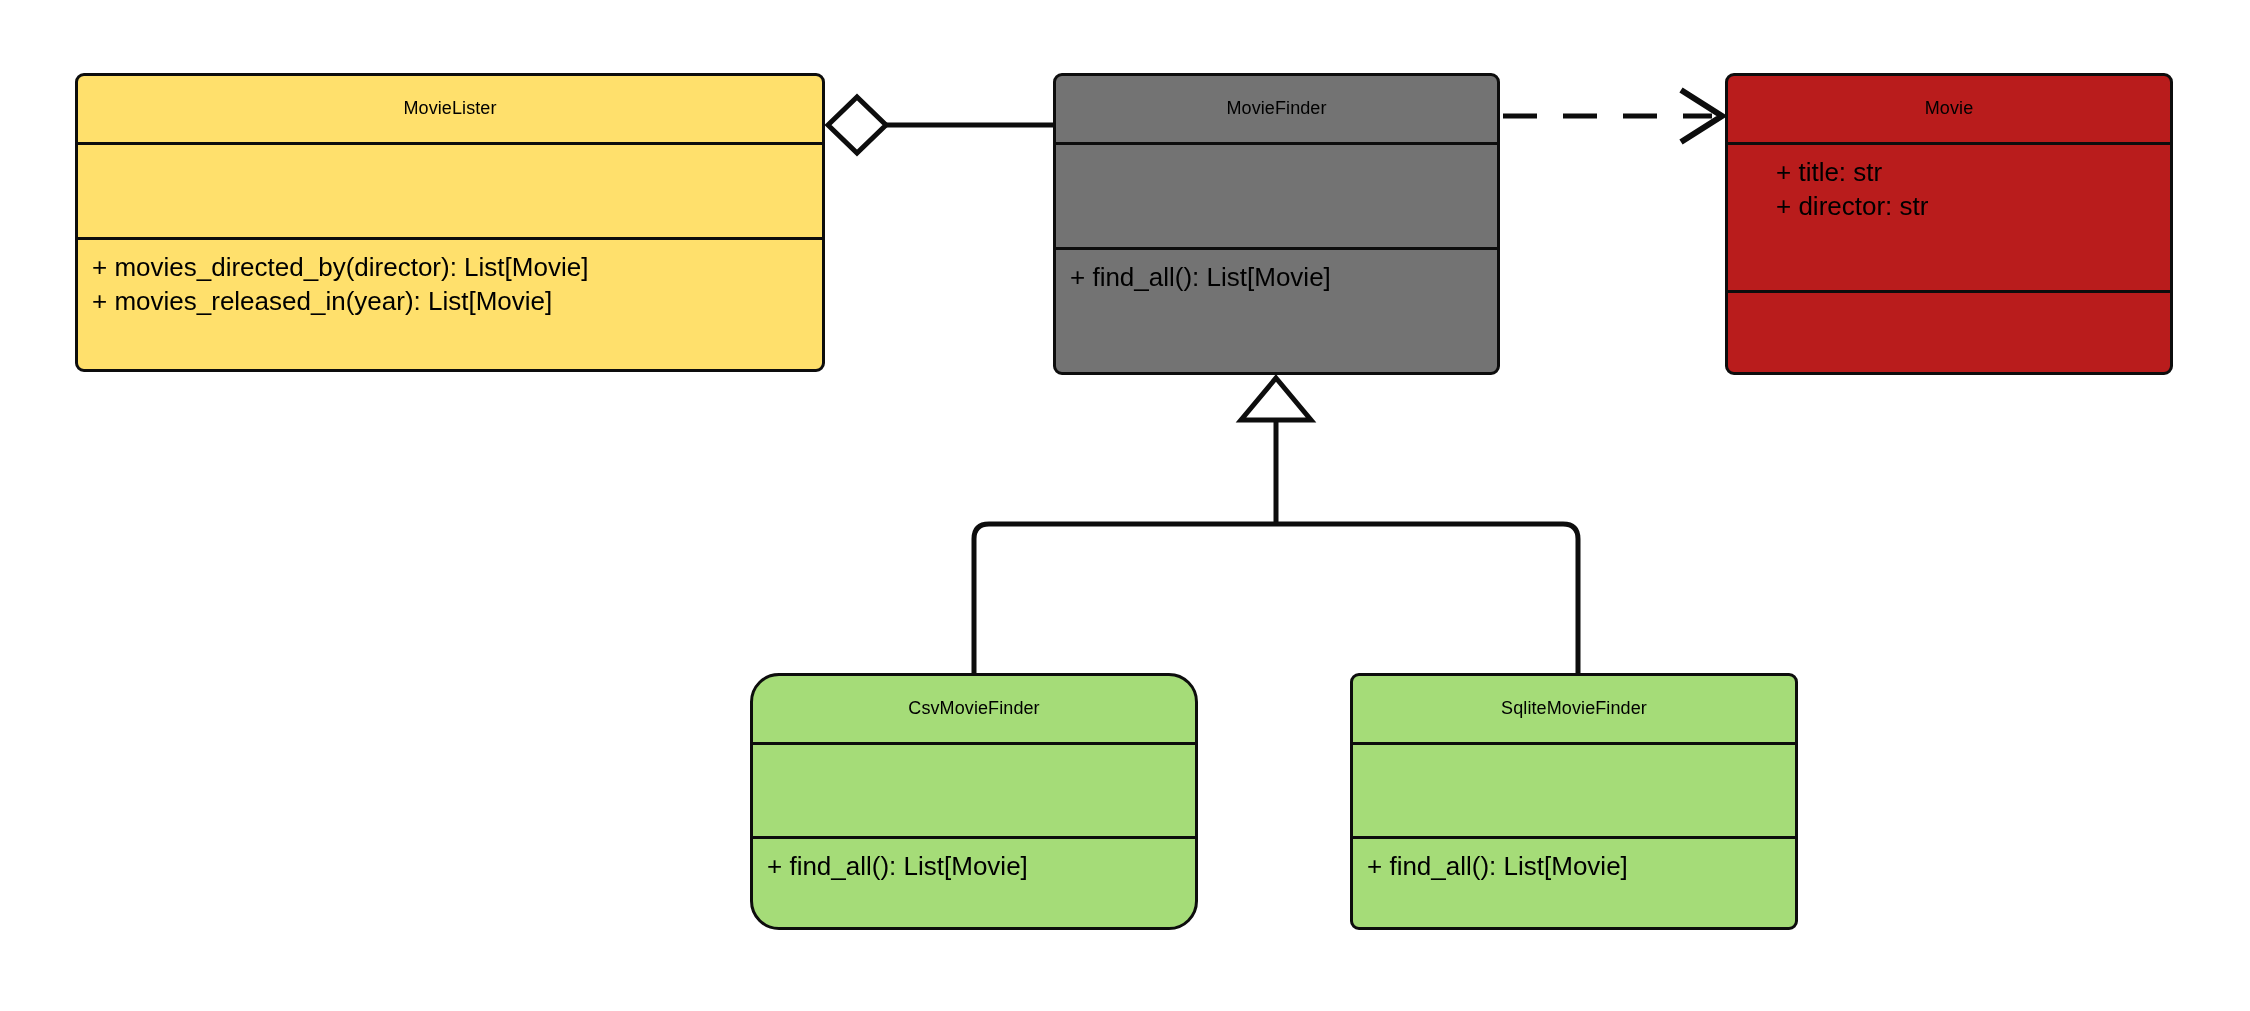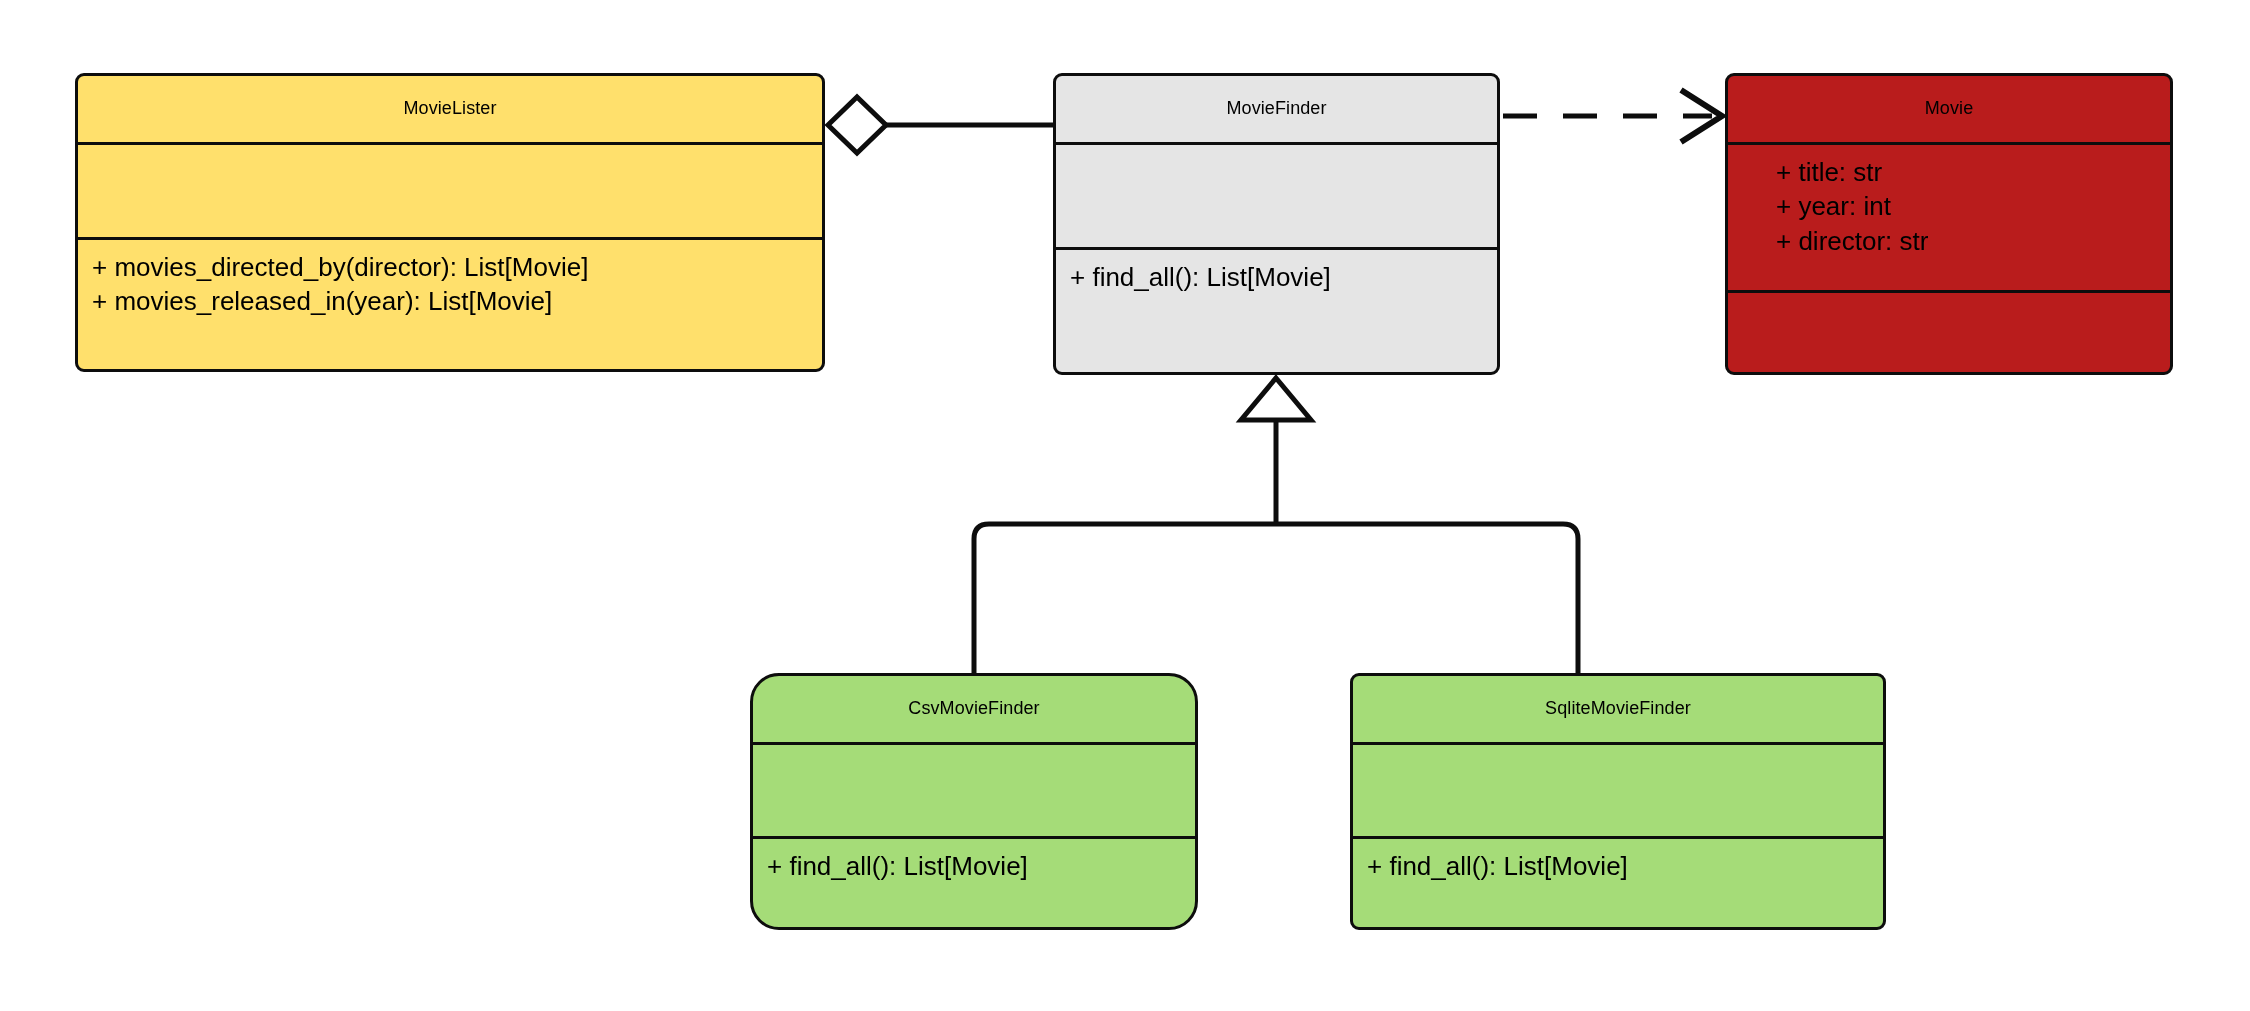--- a/index.html
+++ b/index.html
@@ -80,21 +80,21 @@
   #class-movie             { left: 1725px; top: 73px;  width: 448px; height: 302px; }
   #class-movie .compartment-name  { height: 69px; }
   #class-movie .compartment-attrs { height: 148px; padding-left: 48px; }
   #class-movie .compartment-ops   { height: 79px; }
 
   #class-csvmoviefinder    { left: 750px;  top: 673px; width: 448px; height: 257px; border-radius: 29px; }
   #class-csvmoviefinder .compartment-name  { height: 69px; }
   #class-csvmoviefinder .compartment-attrs { height: 94px; }
   #class-csvmoviefinder .compartment-ops   { height: 88px; }
 
-  #class-sqlitemoviefinder { left: 1350px; top: 673px; width: 536px; height: 257px; }
+  #class-sqlitemoviefinder { left: 1350px; top: 673px; width: 448px; height: 257px; }
   #class-sqlitemoviefinder .compartment-name  { height: 69px; }
   #class-sqlitemoviefinder .compartment-attrs { height: 94px; }
   #class-sqlitemoviefinder .compartment-ops   { height: 88px; }
 </style>
 </head>
 <body>
 
 <div id="diagram-root">
 
   <svg id="edges-layer" viewBox="0 0 2250 1011" width="2250" height="1011">
@@ -126,37 +126,36 @@
     <div class="uml-compartment compartment-name">
       <span class="class-title">MovieLister</span>
     </div>
     <div class="uml-compartment compartment-attrs"></div>
     <div class="uml-compartment compartment-ops">
       <div class="member-line">+ movies_directed_by(director): List[Movie]</div>
       <div class="member-line">+ movies_released_in(year): List[Movie]</div>
     </div>
   </div>
 
-  <div class="uml-class" id="class-moviefinder" style="background:#e5e5e5;">
+  <div class="uml-class" id="class-moviefinder" style="background:#737373;">
     <div class="uml-compartment compartment-name">
       <span class="class-title">MovieFinder</span>
     </div>
     <div class="uml-compartment compartment-attrs"></div>
     <div class="uml-compartment compartment-ops">
       <div class="member-line">+ find_all(): List[Movie]</div>
     </div>
   </div>
 
   <div class="uml-class" id="class-movie" style="background:#b91c1c;">
     <div class="uml-compartment compartment-name">
       <span class="class-title">Movie</span>
     </div>
     <div class="uml-compartment compartment-attrs">
       <div class="member-line">+ title: str</div>
-      <div class="member-line">+ year: int</div>
       <div class="member-line">+ director: str</div>
     </div>
     <div class="uml-compartment compartment-ops"></div>
   </div>
 
   <div class="uml-class" id="class-csvmoviefinder" style="background:#a5dc78;">
     <div class="uml-compartment compartment-name">
       <span class="class-title">CsvMovieFinder</span>
     </div>
     <div class="uml-compartment compartment-attrs"></div>

